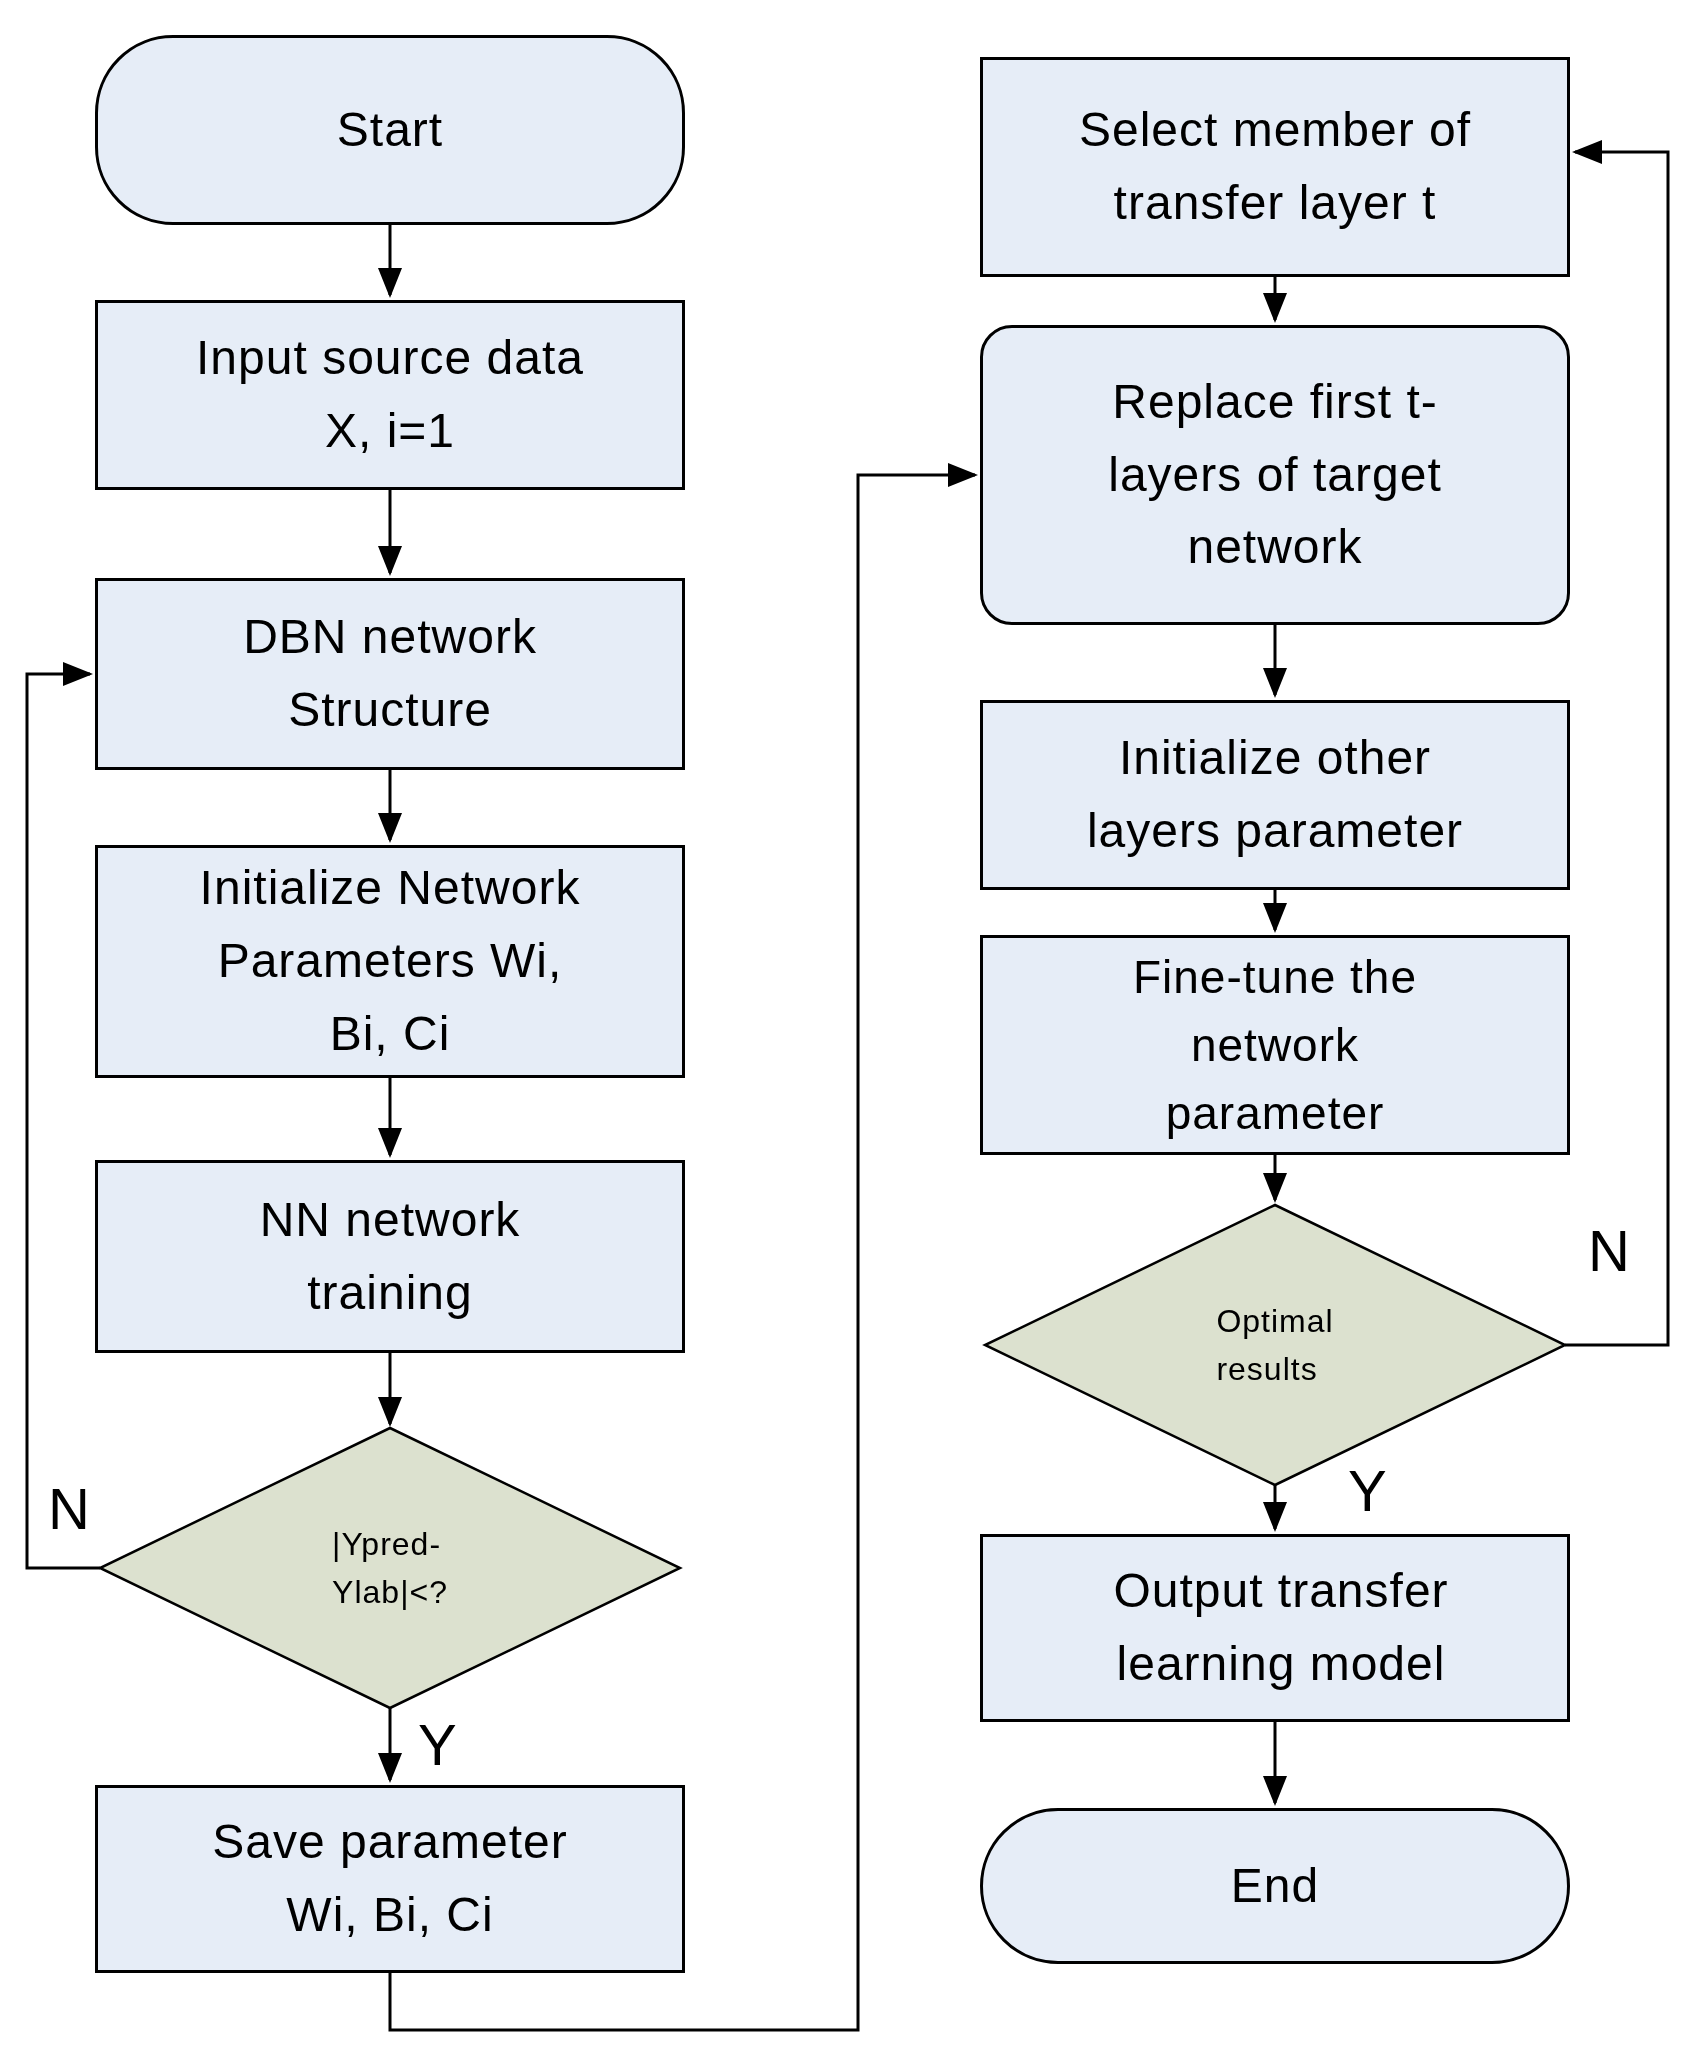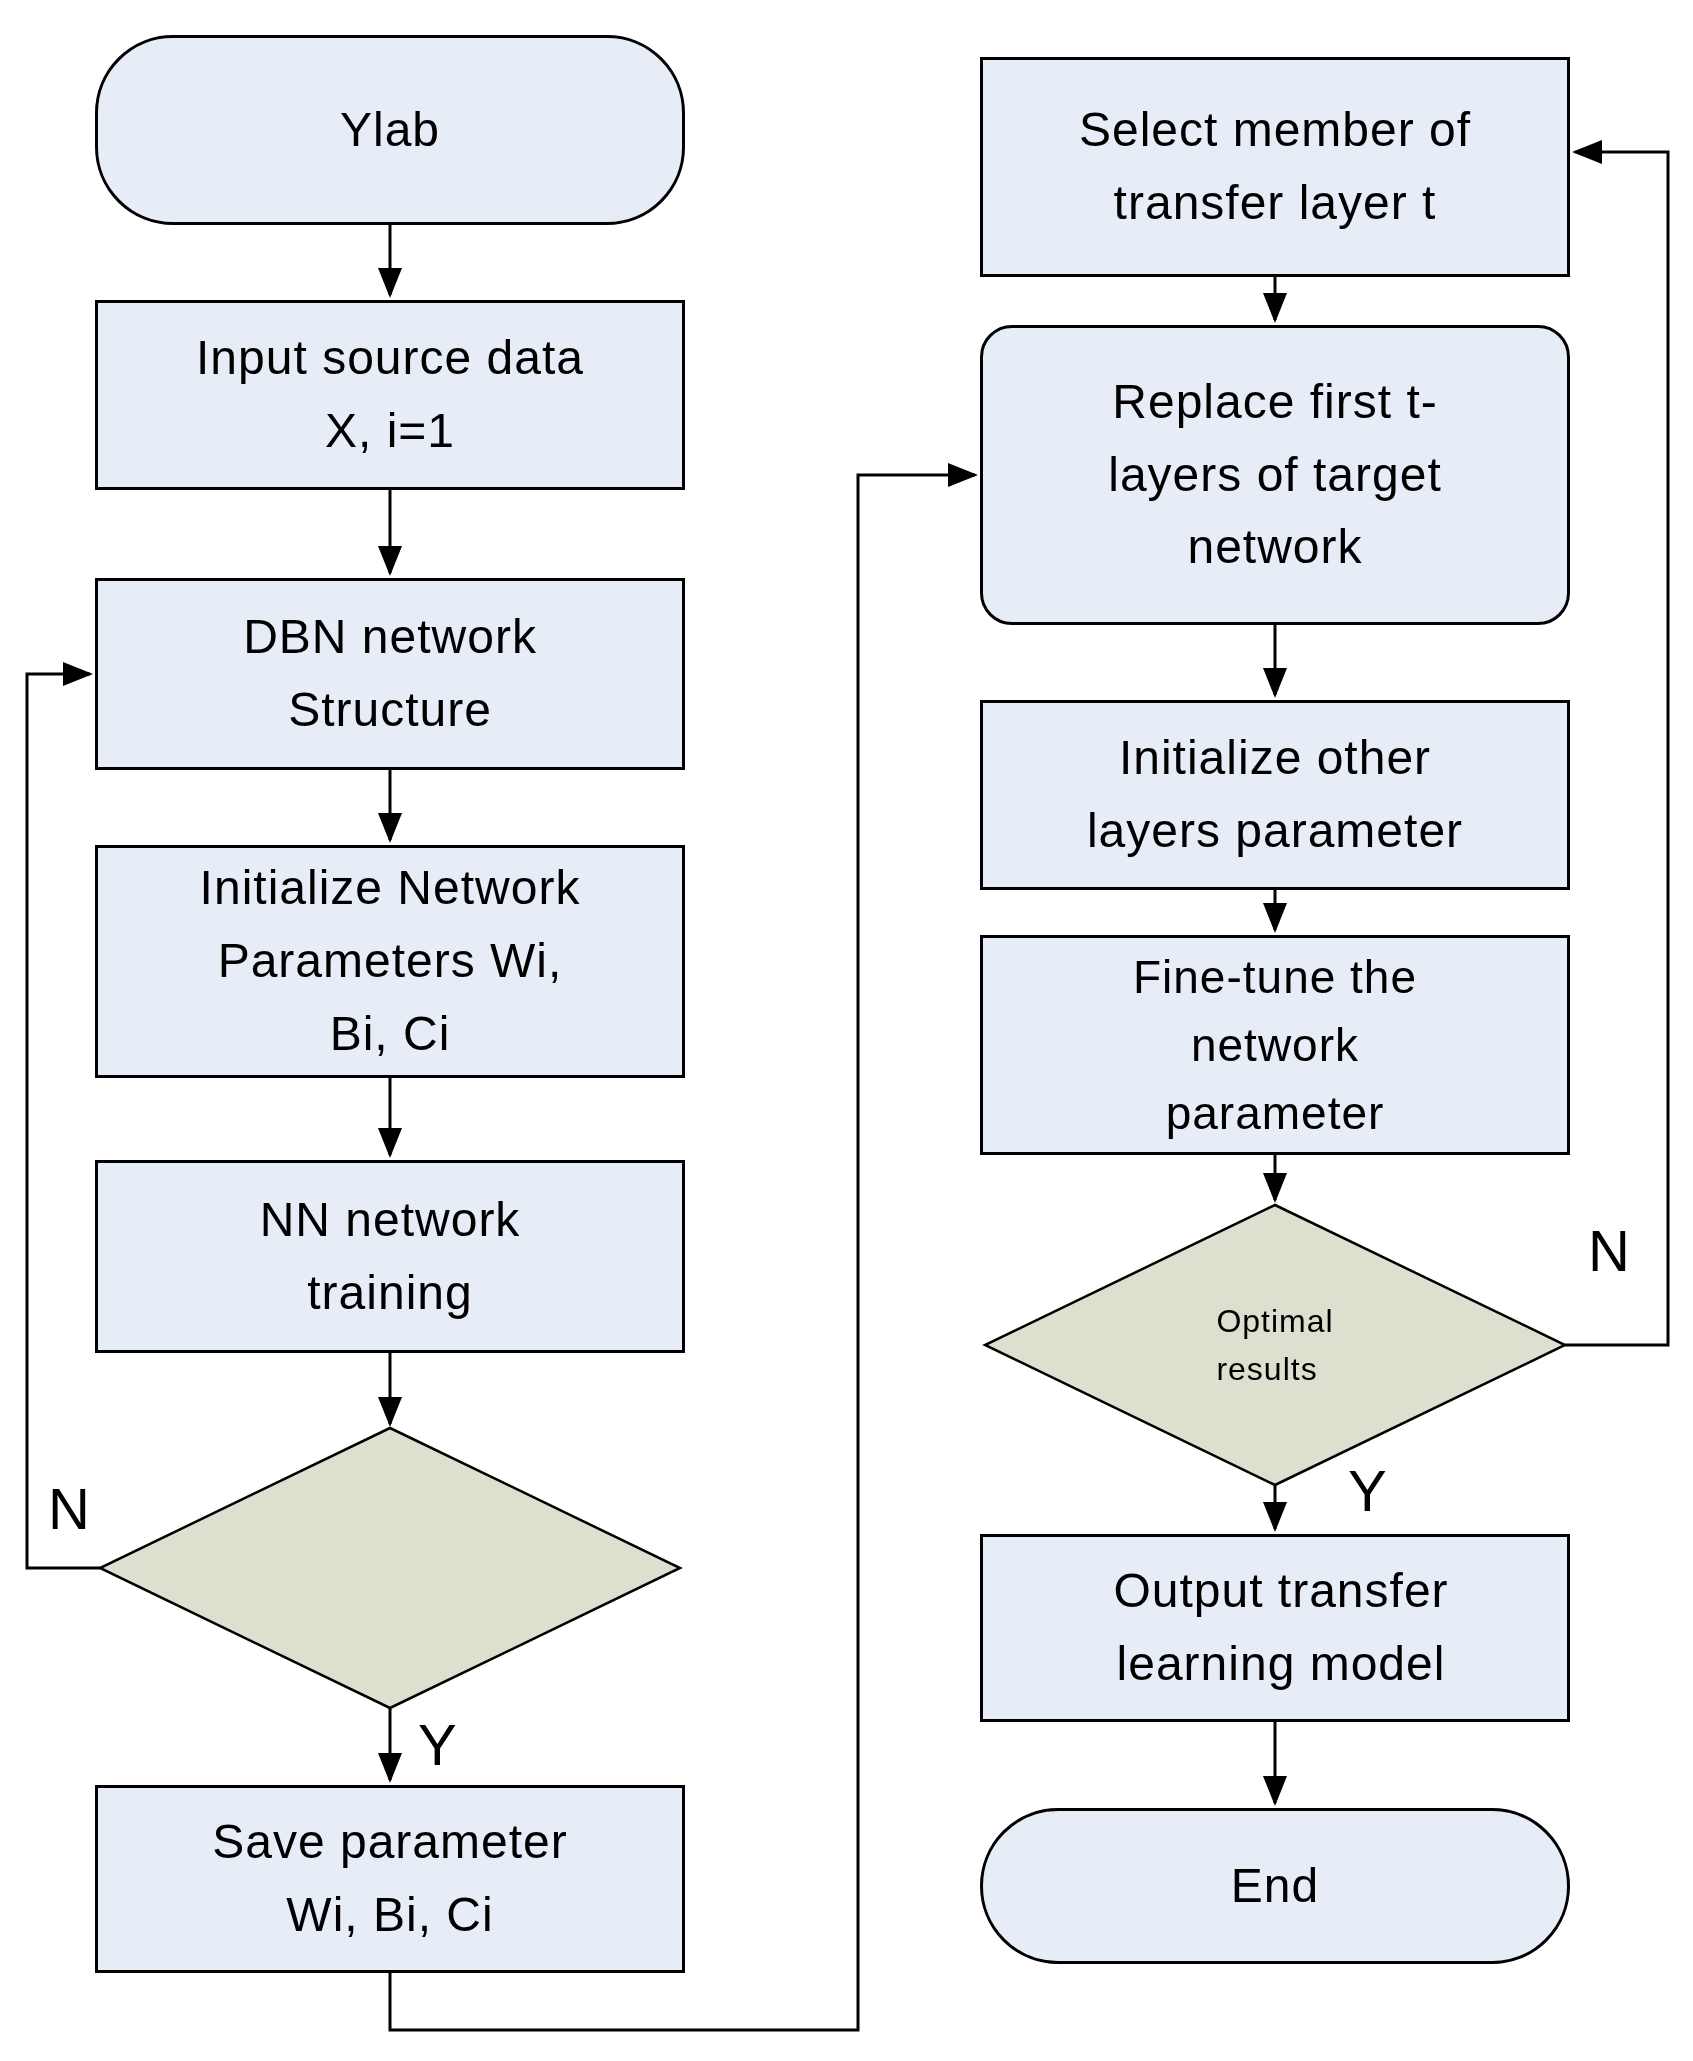--- a/index.html
+++ b/index.html
@@ -66,35 +66,37 @@
     <line x1="1275" y1="1155" x2="1275" y2="1200" stroke="#000" stroke-width="3" marker-end="url(#arrow)"></line>
     <line x1="1275" y1="1485" x2="1275" y2="1529" stroke="#000" stroke-width="3" marker-end="url(#arrow)"></line>
     <line x1="1275" y1="1722" x2="1275" y2="1803" stroke="#000" stroke-width="3" marker-end="url(#arrow)"></line>
 
     <polyline points="1565,1345 1668,1345 1668,152 1575,152" fill="none" stroke="#000" stroke-width="3" marker-end="url(#arrow)"></polyline>
 
     <polygon points="390,1428 680,1568 390,1708 100,1568" fill="#dce1cf" stroke="#000" stroke-width="2.5"></polygon>
     <polygon points="1275,1205 1565,1345 1275,1485 985,1345" fill="#dce1cf" stroke="#000" stroke-width="2.5"></polygon>
   </svg>
 
-  <div class="node terminal" style="left:95px;top:35px;width:590px;height:190px;">Ylab</div>
+  <div class="node terminal" style="left:95px;top:35px;width:590px;height:190px;">Start</div>
 
   <div class="node" style="left:95px;top:300px;width:590px;height:190px;">Input source data
 X, i=1</div>
 
   <div class="node" style="left:95px;top:578px;width:590px;height:192px;">DBN network
 Structure</div>
 
   <div class="node" style="left:95px;top:845px;width:590px;height:233px;">Initialize Network
 Parameters Wi,
 Bi, Ci</div>
 
   <div class="node" style="left:95px;top:1160px;width:590px;height:193px;">NN network
 training</div>
 
+  <div class="decision-label" style="left:190px;top:1458px;width:400px;height:220px;">|Ypred-
+Ylab|&lt;?</div>
 
   <div class="node" style="left:95px;top:1785px;width:590px;height:188px;">Save parameter
 Wi, Bi, Ci</div>
 
   <div class="node" style="left:980px;top:57px;width:590px;height:220px;">Select member of
 transfer layer t</div>
 
   <div class="node" style="left:980px;top:325px;width:590px;height:300px;border-radius:32px;">Replace first t-
 layers of target
 network</div>

